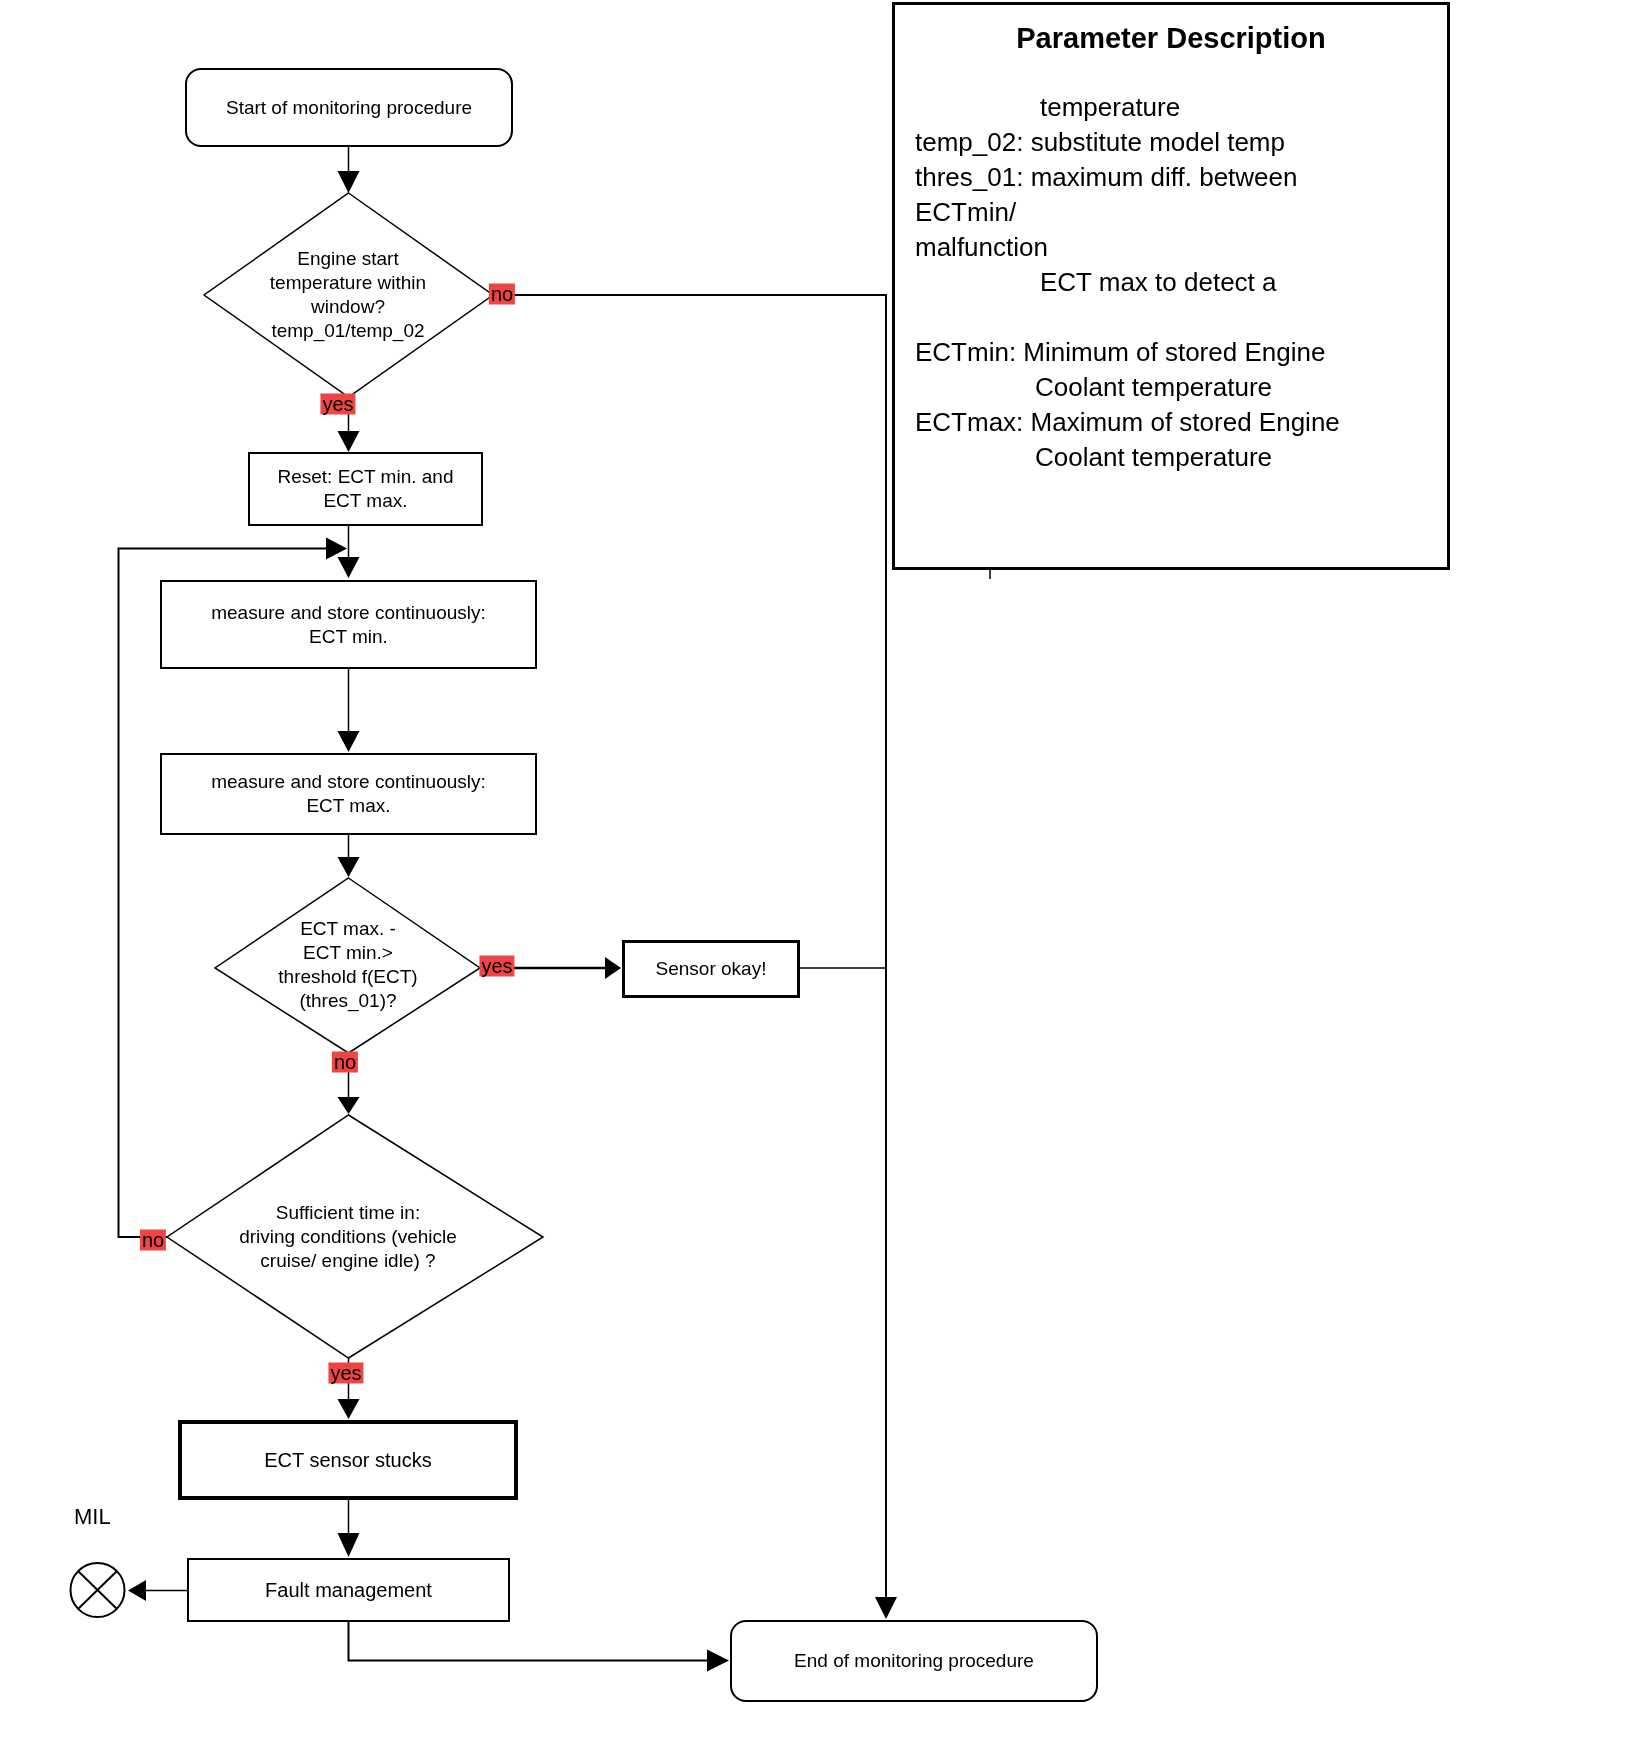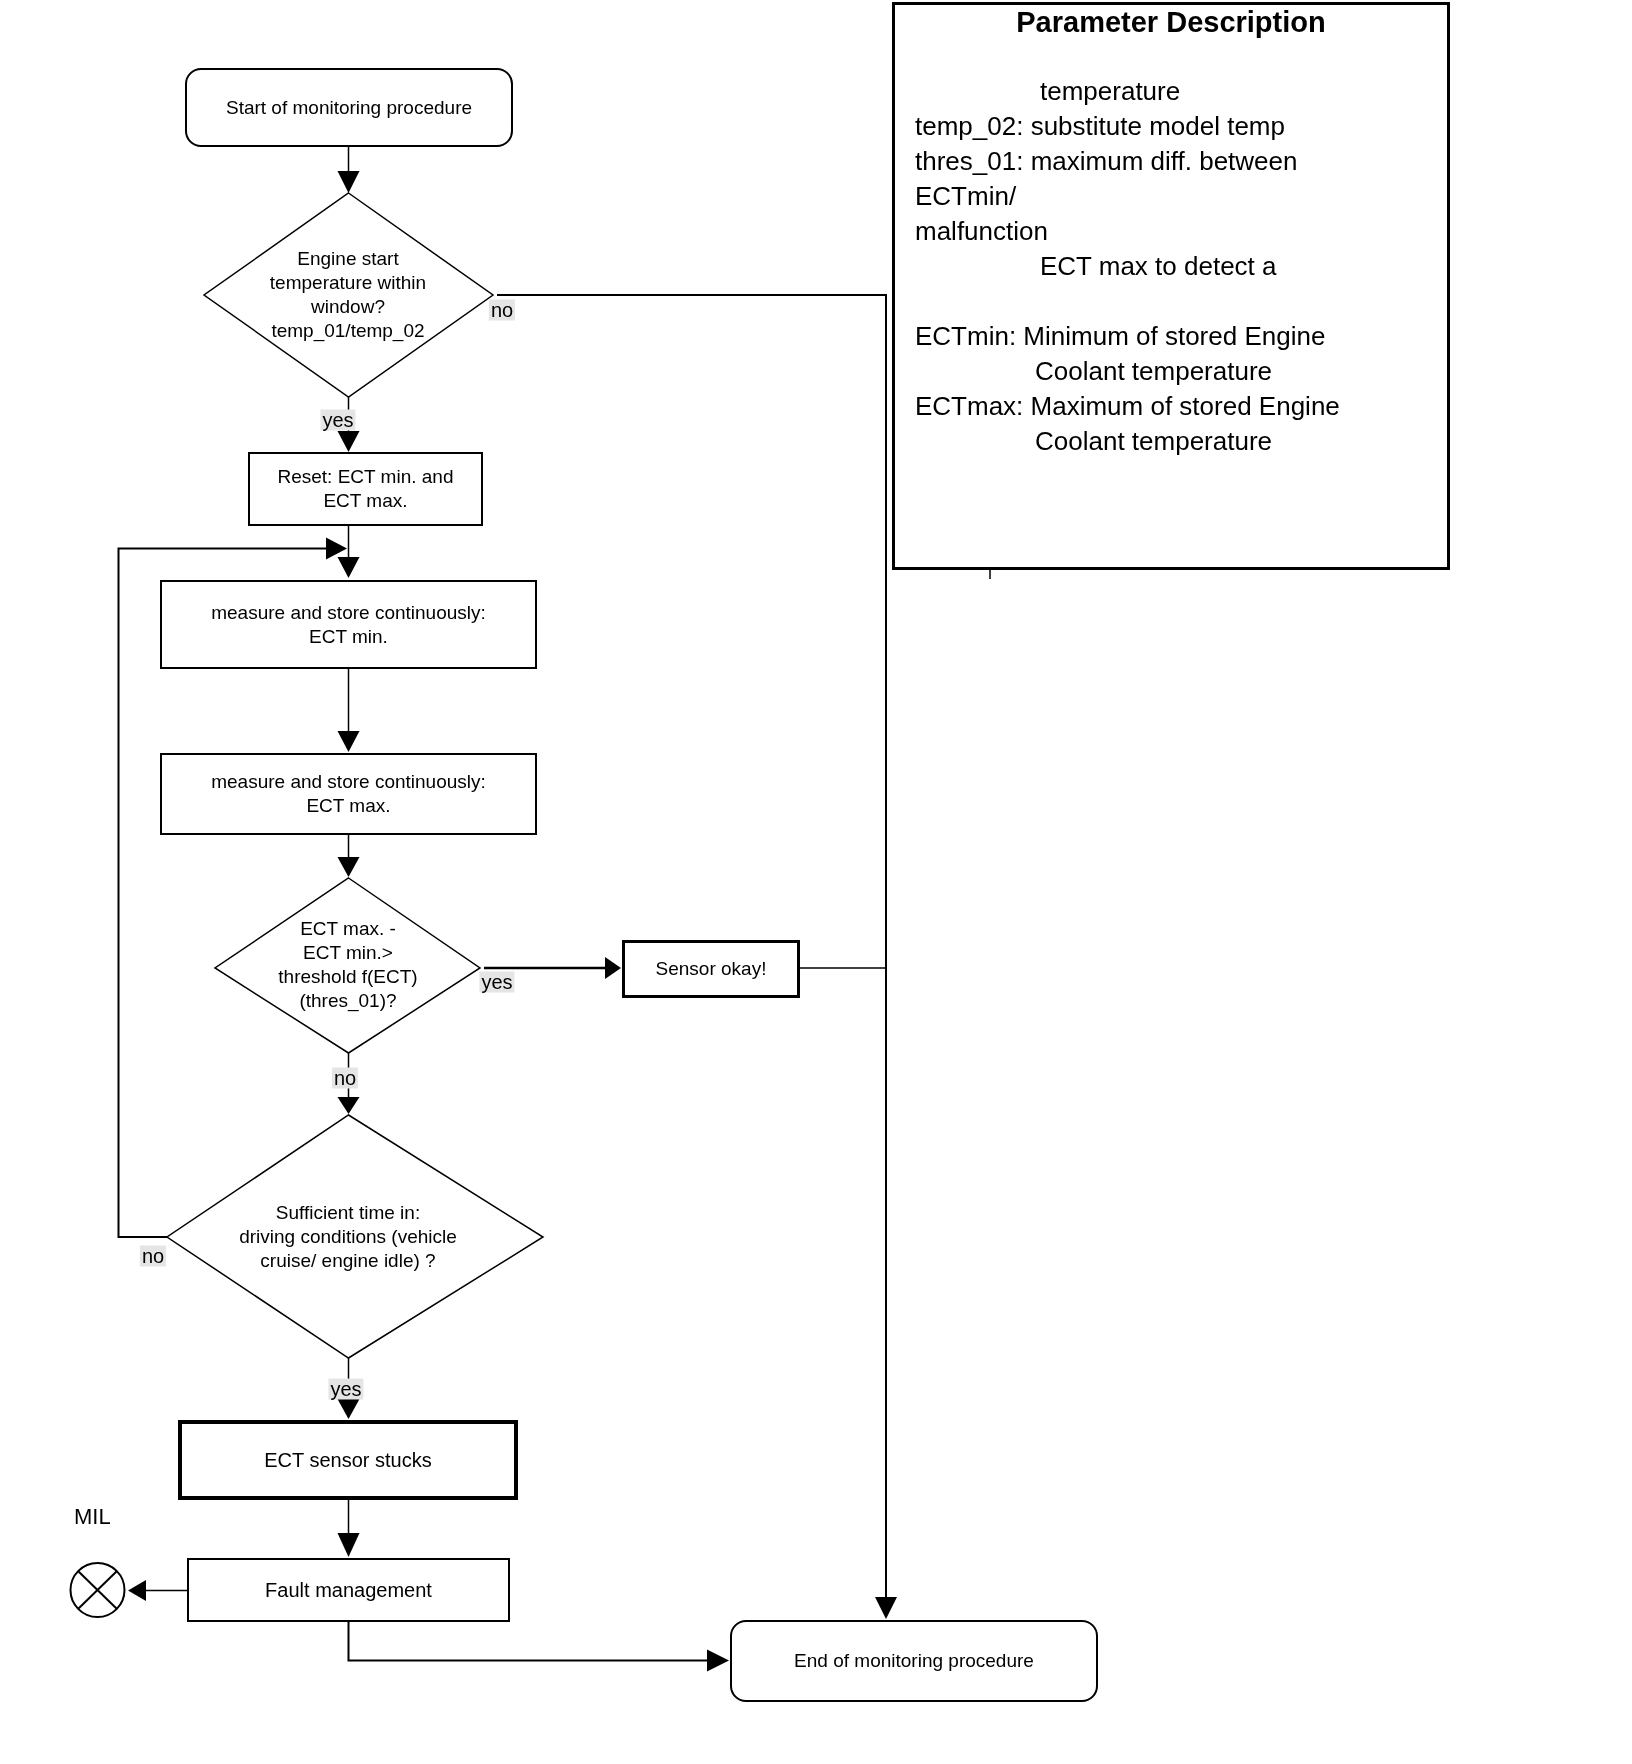--- a/index.html
+++ b/index.html
@@ -6,25 +6,25 @@
   body{font-family:"Liberation Sans", sans-serif; color:#000;}
   #canvas{position:relative;width:1632px;height:1764px;background:#ffffff;overflow:hidden;}
   #wires{position:absolute;left:0;top:0;width:1632px;height:1764px;}
   .node{position:absolute;box-sizing:border-box;border:2px solid #000;background:#fff;
         display:flex;align-items:center;justify-content:center;text-align:center;
         font-size:19px;line-height:24px;white-space:pre-line;}
   .rounded{border-radius:16px;}
   .thick3{border-width:3px;}
   .thick4{border-width:4px;}
   .dtext{position:absolute;text-align:center;white-space:pre-line;font-size:19px;line-height:24px;}
-  .elabel{position:absolute;transform:translate(-50%,-50%);background:#e5e5e5;font-size:20px;
-          line-height:21px;padding:0 2px;margin-top:16px;}
+  .elabel{position:absolute;transform:translate(-50%,-50%);background:#ef4444;font-size:20px;
+          line-height:21px;padding:0 2px;}
   .plain-label{position:absolute;font-size:22px;}
   .legend{position:absolute;box-sizing:border-box;left:892px;top:2px;width:558px;height:568px;
-          border:3px solid #000;background:#fff;}
+          border:3px solid #000;background:#fff;padding-top:16px;}
   .legend-title{font-size:29px;font-weight:bold;text-align:center;line-height:34px;}
   .legend-body{margin-top:35px;padding-left:20px;padding-right:8px;font-size:26px;}
   .legend-line{min-height:35px;line-height:35px;white-space:pre;}
   .indent-a{padding-left:125px;}
   .indent-b{padding-left:120px;}
 </style>
 </head>
 <body>
 
 <div id="canvas">

